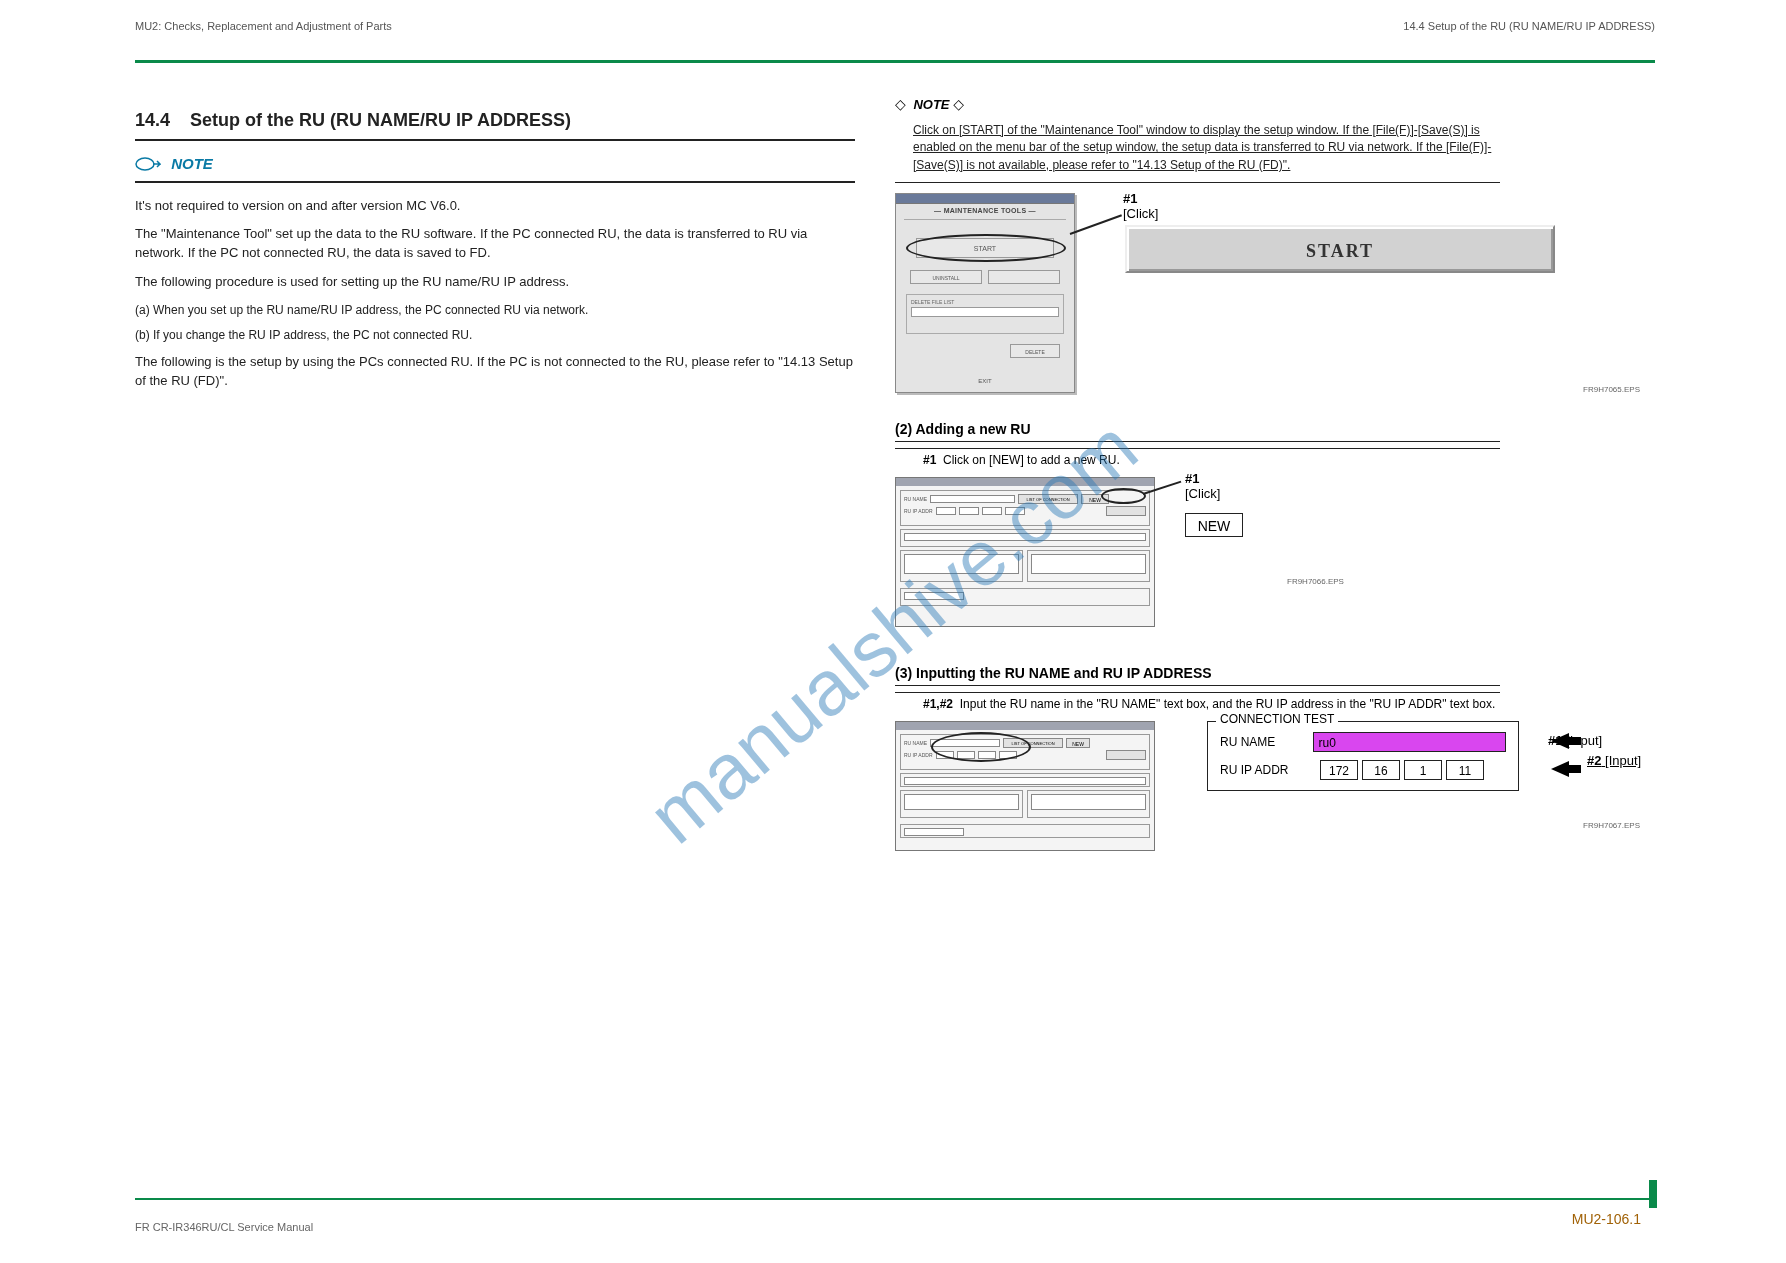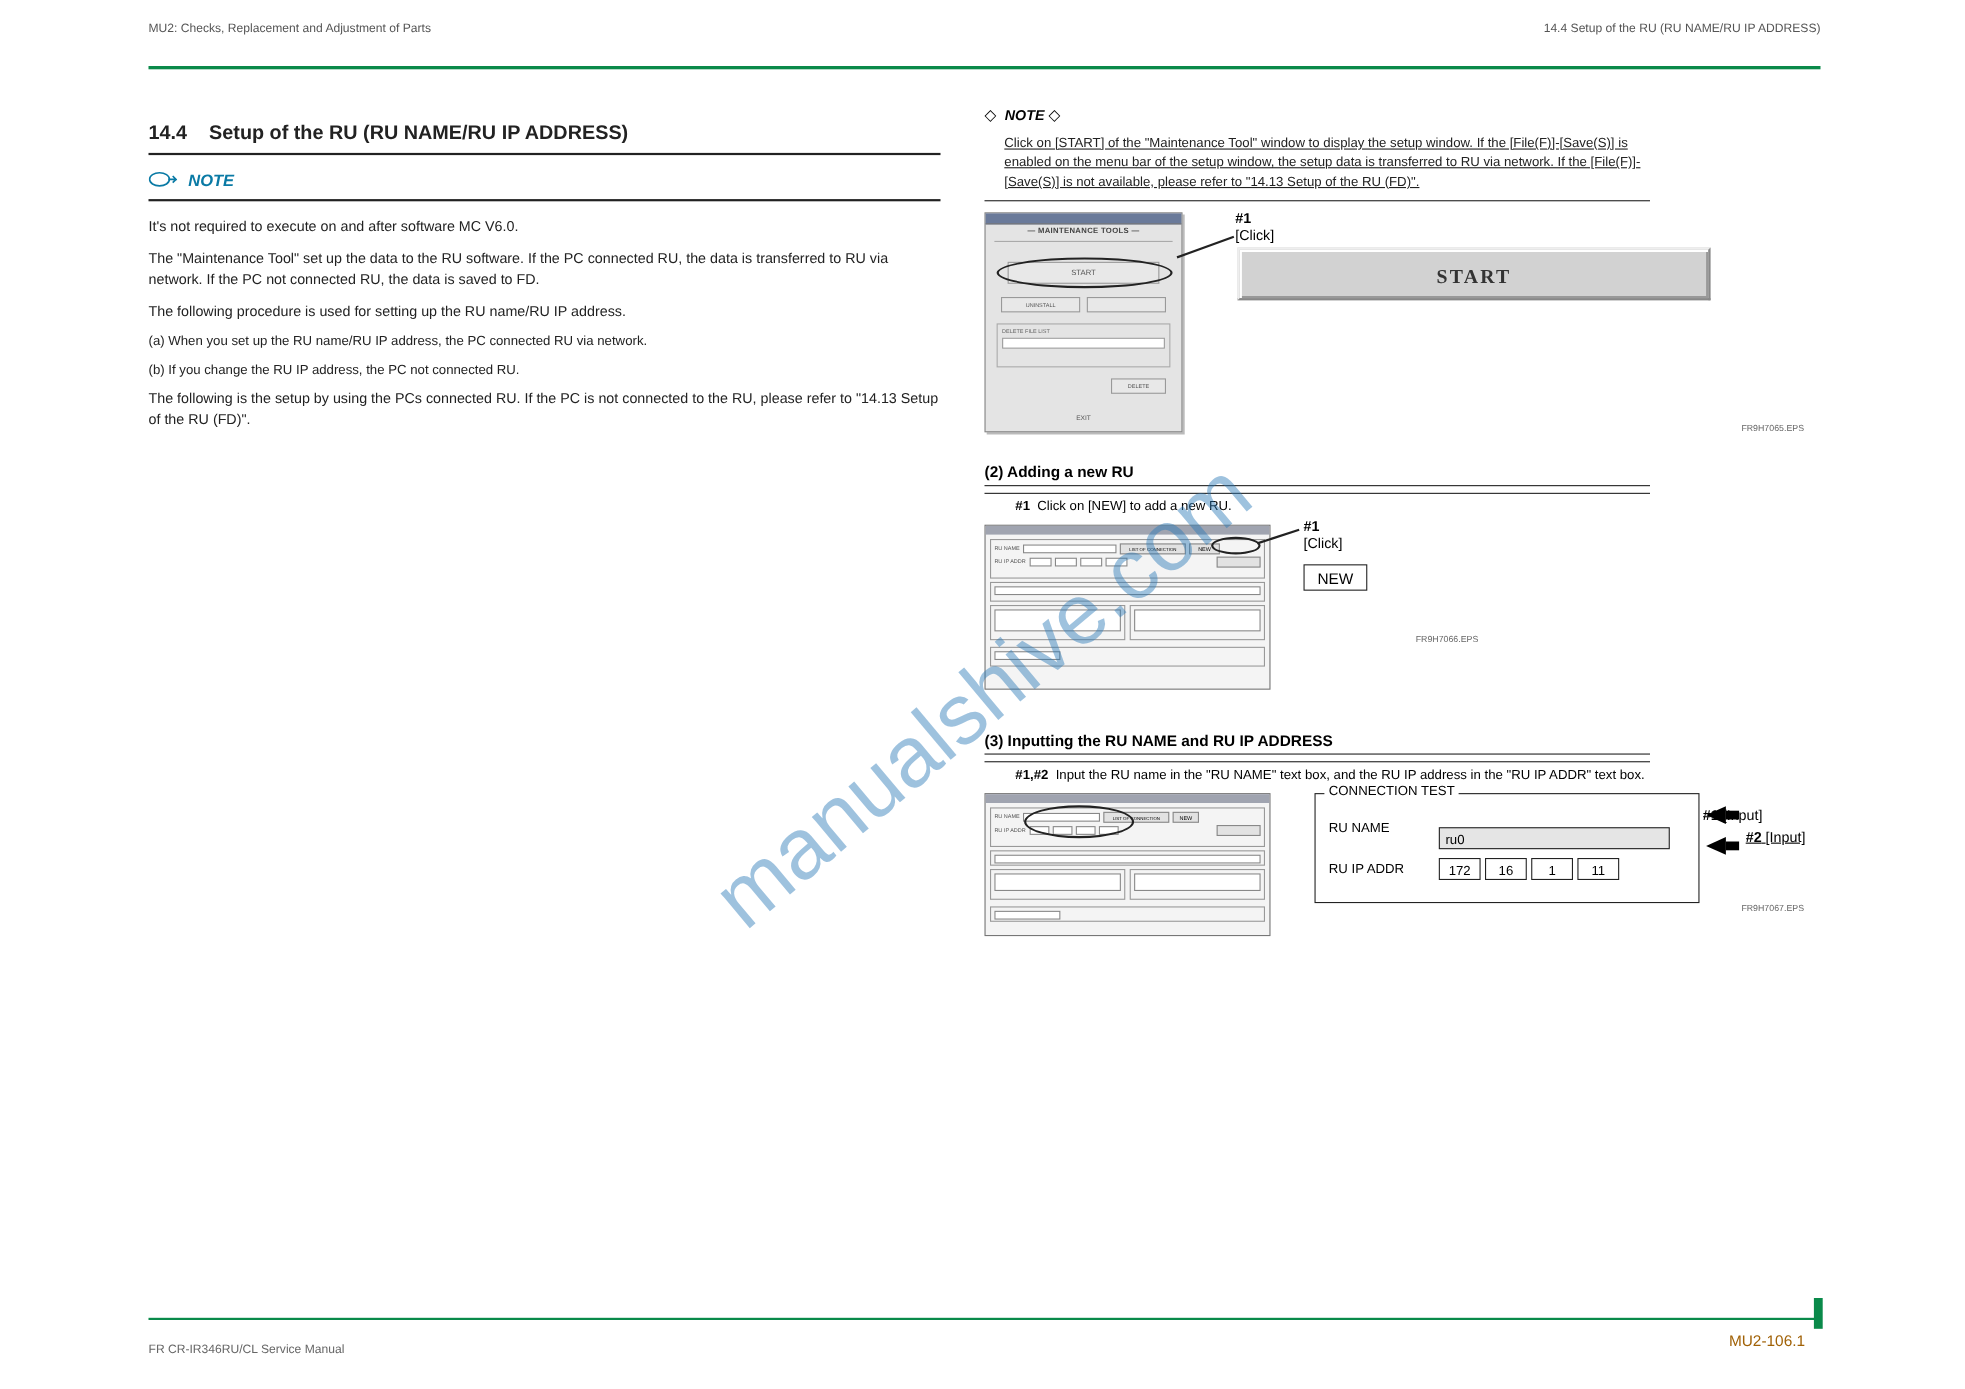--- a/index.html
+++ b/index.html
@@ -332,25 +332,25 @@
     height: 24px;
     background: #fff;
     border: 1.5px solid #222;
     text-align: center;
     line-height: 24px;
     font-size: 14px;
     font-family: Arial, sans-serif;
   }
   .conn-test {
     position: absolute;
-    left: 300px;
+    left: 312px;
     top: 0;
-    width: 350px;
+    width: 312px;
     border: 1.5px solid #222;
-    padding: 10px 12px 20px 12px;
+    padding: 10px 12px 10px 12px;
   }
   .conn-test-legend {
     position: absolute;
     top: -10px;
     left: 8px;
     background: #fff;
     padding: 0 4px;
     font-size: 12px;
   }
   .conn-row {
@@ -358,26 +358,25 @@
     align-items: center;
     gap: 10px;
     margin-bottom: 8px;
   }
   .conn-label {
     font-size: 12px;
     width: 90px;
   }
   .conn-input {
     height: 20px;
-    background: #e5e5e5;
+    background: #d946ef;
     border: 1.5px solid #222;
     font-size: 12px;
     padding: 0 5px;
     line-height: 20px;
-    margin-top: 20px;
   }
   .conn-ip-group {
     display: flex;
     gap: 4px;
   }
   .conn-ip-box {
     width: 38px;
     height: 20px;
     border: 1.5px solid #222;
     text-align: center;
@@ -448,21 +447,21 @@
 
     <div class="note-line">
       <span class="note-icon">
         <svg width="26" height="16" viewBox="0 0 26 16">
           <ellipse cx="10" cy="8" rx="9" ry="6" fill="none" stroke="#0a7aa5" stroke-width="1.5"></ellipse>
           <path d="M18 8 L25 8 L22 5 M25 8 L22 11" fill="none" stroke="#0a7aa5" stroke-width="1.5"></path>
         </svg>
       </span>
       <span style="font-weight:bold;">NOTE</span>
     </div>
-    <div class="body-text">It's not required to execute on and after software MC V6.0.</div>
+    <div class="body-text">It's not required to version on and after version MC V6.0.</div>
 
     <div class="body-text">The "Maintenance Tool" set up the data to the RU software. If the PC connected RU, the data is transferred to RU via network. If the PC not connected RU, the data is saved to FD.</div>
     <div class="body-text">The following procedure is used for setting up the RU name/RU IP address.</div>
     <div class="body-small">(a) When you set up the RU name/RU IP address, the PC connected RU via network.</div>
     <div class="body-small">(b) If you change the RU IP address, the PC not connected RU.</div>
     <div class="body-text" style="margin-top:8px;">The following is the setup by using the PCs connected RU. If the PC is not connected to the RU, please refer to "14.13 Setup of the RU (FD)".</div>
   </div>
 
   <div class="col-right">
 

